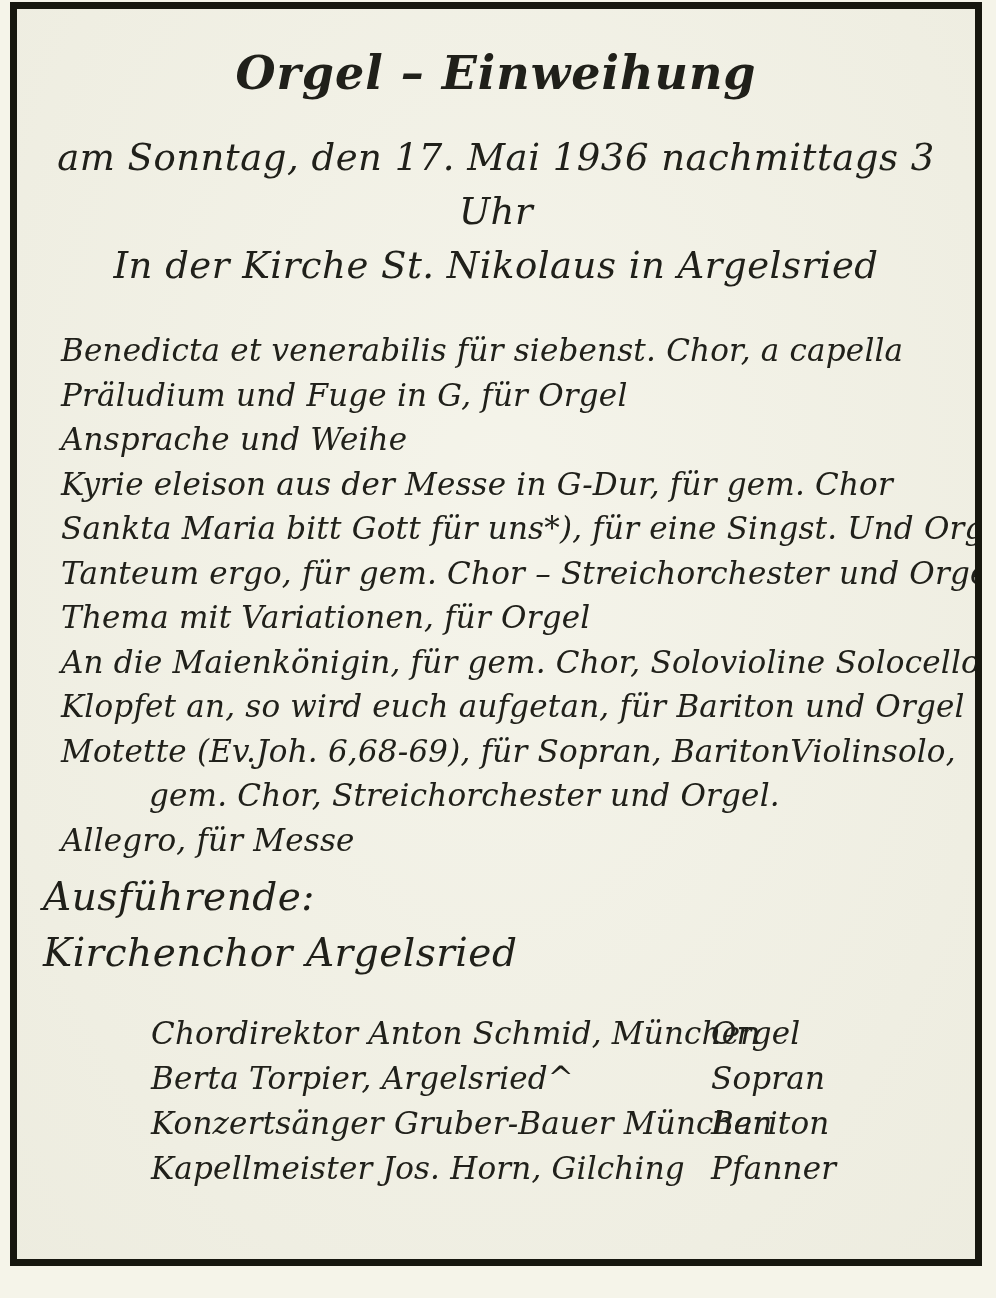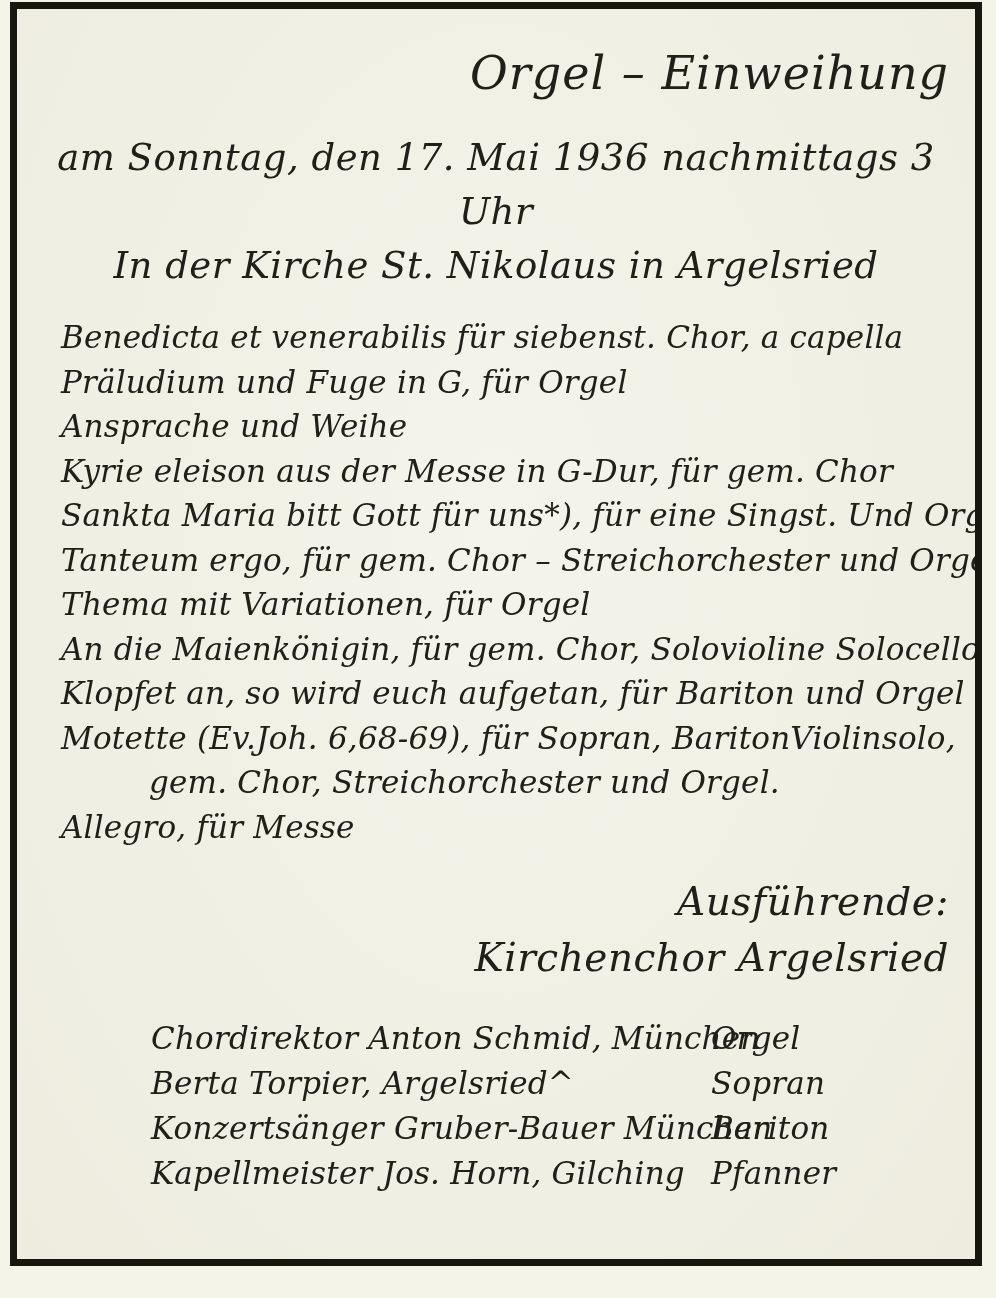--- a/index.html
+++ b/index.html
@@ -33,48 +33,48 @@
     background:
       radial-gradient(ellipse at 50% 40%, rgba(255,255,255,0.25), rgba(0,0,0,0.015)),
       #f1f0e3;
     box-sizing: border-box;
     overflow: hidden;
   }
   .inner {
     padding: 26px 26px 0 26px;
   }
   .title {
-    text-align: right;
+    text-align: center;
     font-size: 46px;
-    font-weight: normal;
+    font-weight: bold;
     letter-spacing: 1px;
     margin: 8px 0 0 0;
     line-height: 60px;
   }
   .subtitle {
     margin-top: 28px;
     text-align: center;
     font-size: 37px;
     line-height: 54px;
     letter-spacing: 0.5px;
   }
   .program {
-    margin-top: 22px;
+    margin-top: 35px;
     margin-left: 18px;
     font-size: 31px;
     line-height: 44.5px;
     letter-spacing: 0.2px;
     white-space: nowrap;
   }
   .program .indent {
     padding-left: 88px;
   }
   .section-head {
-    margin-top: 25px;
-    text-align: right;
+    margin-top: 7px;
+    text-align: left;
     font-size: 39px;
     line-height: 56px;
     letter-spacing: 0.5px;
   }
   .performers {
     margin-top: 30px;
     margin-left: 108px;
     font-size: 31px;
     line-height: 45px;
     letter-spacing: 0.2px;

